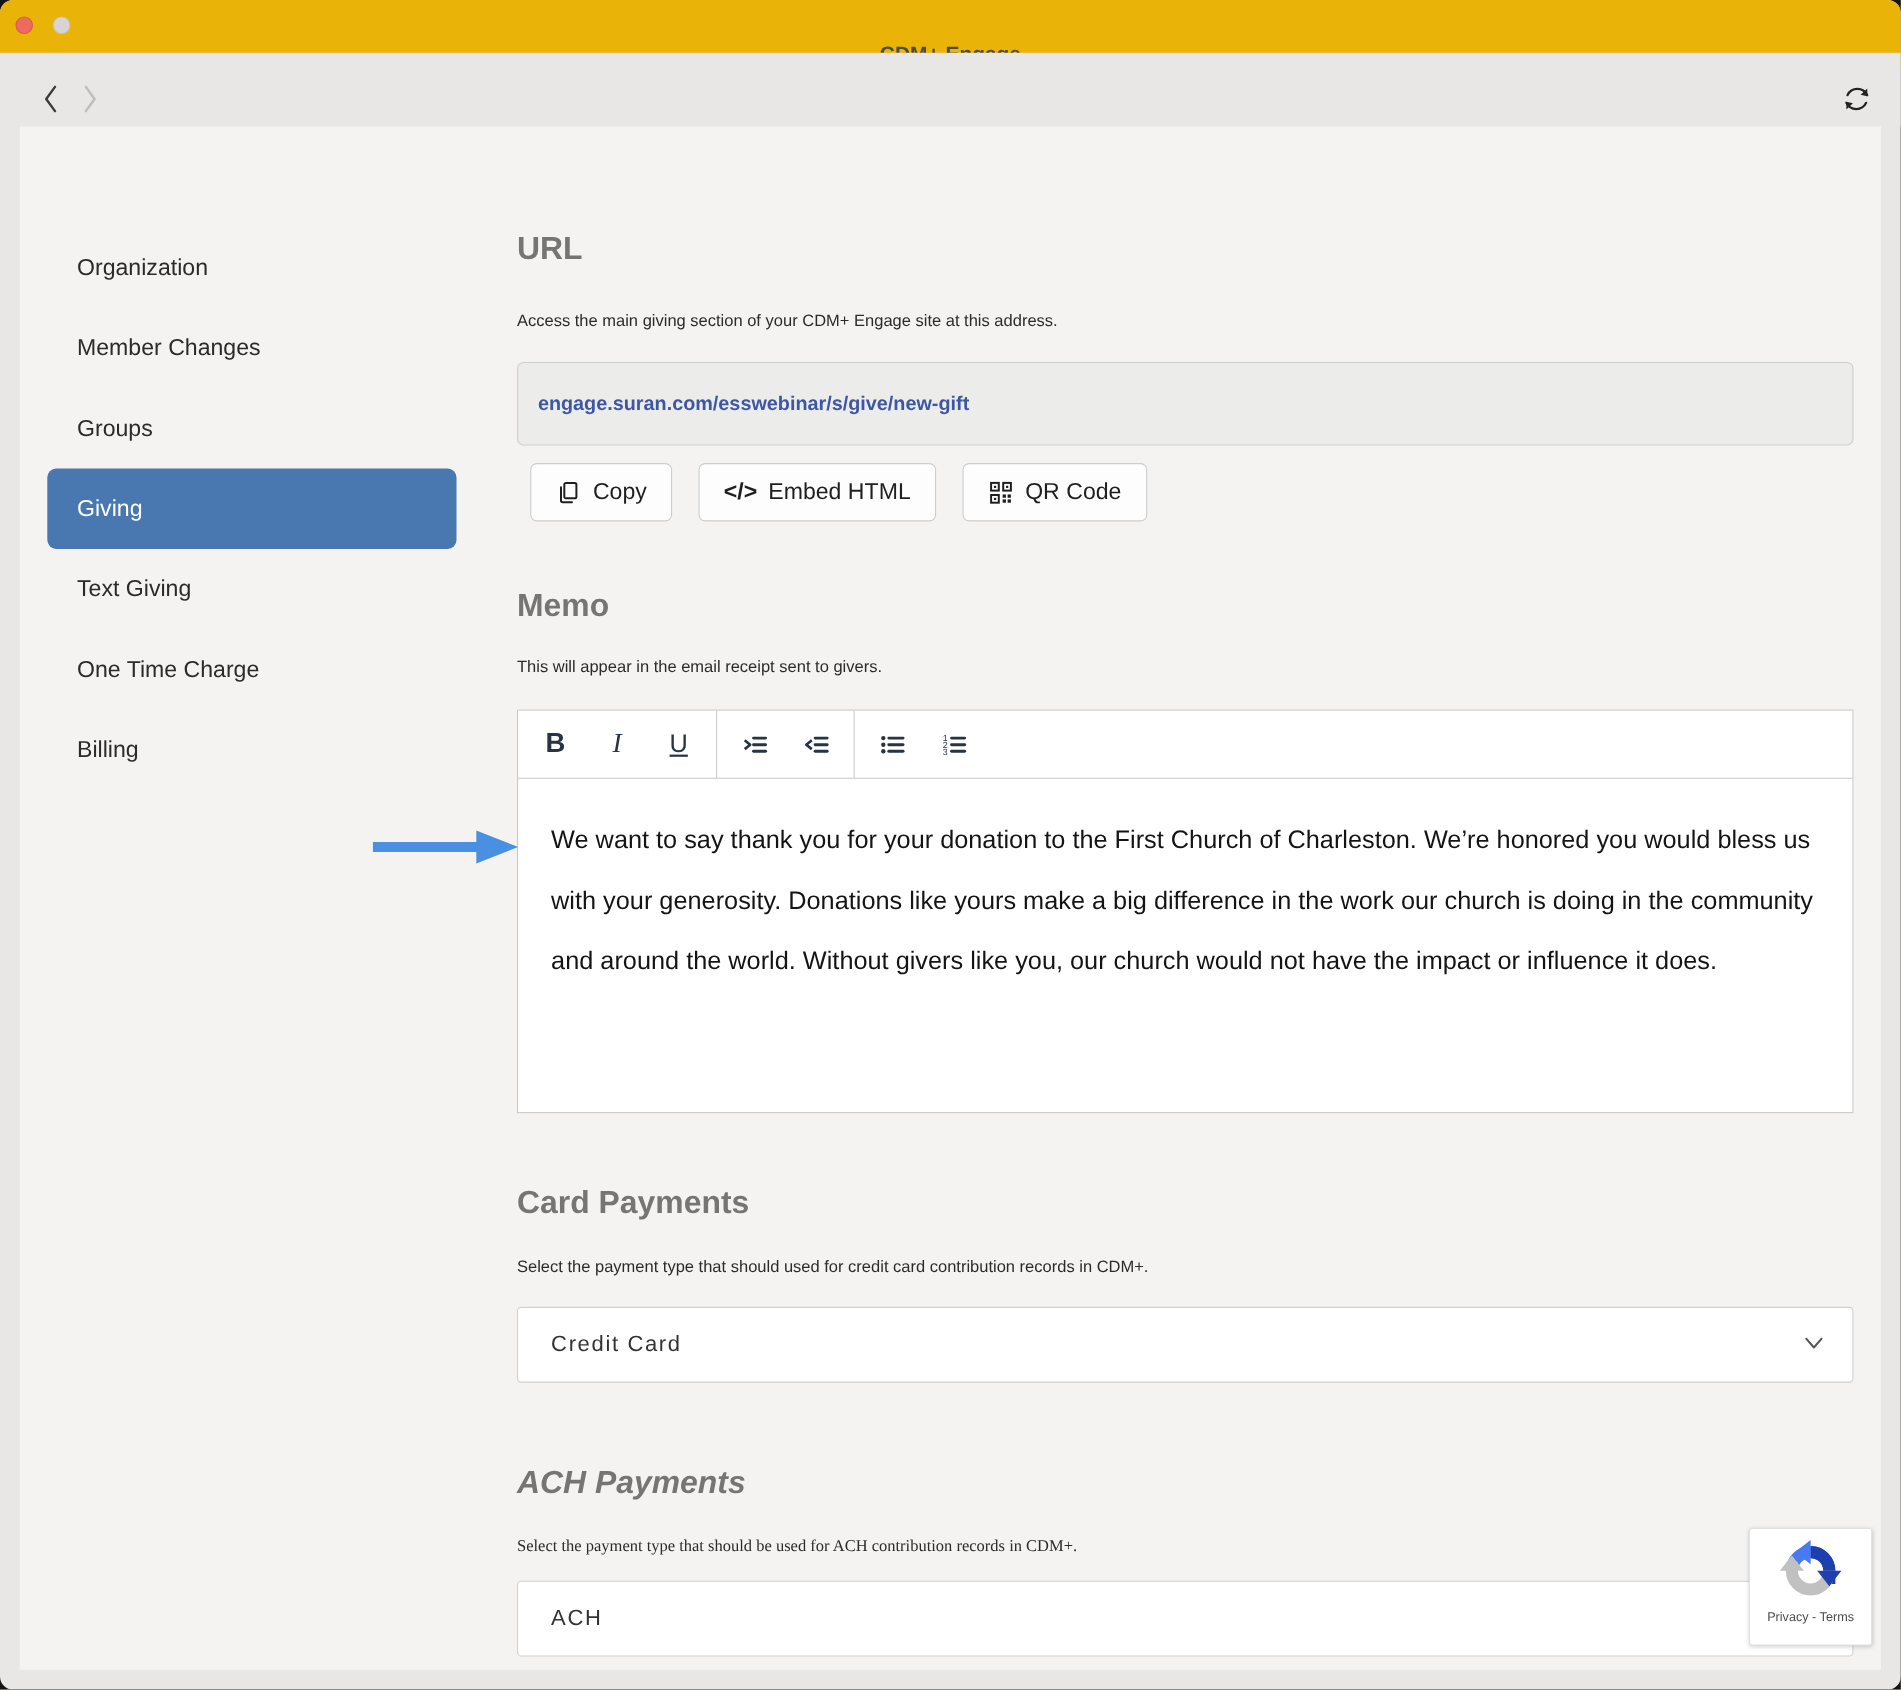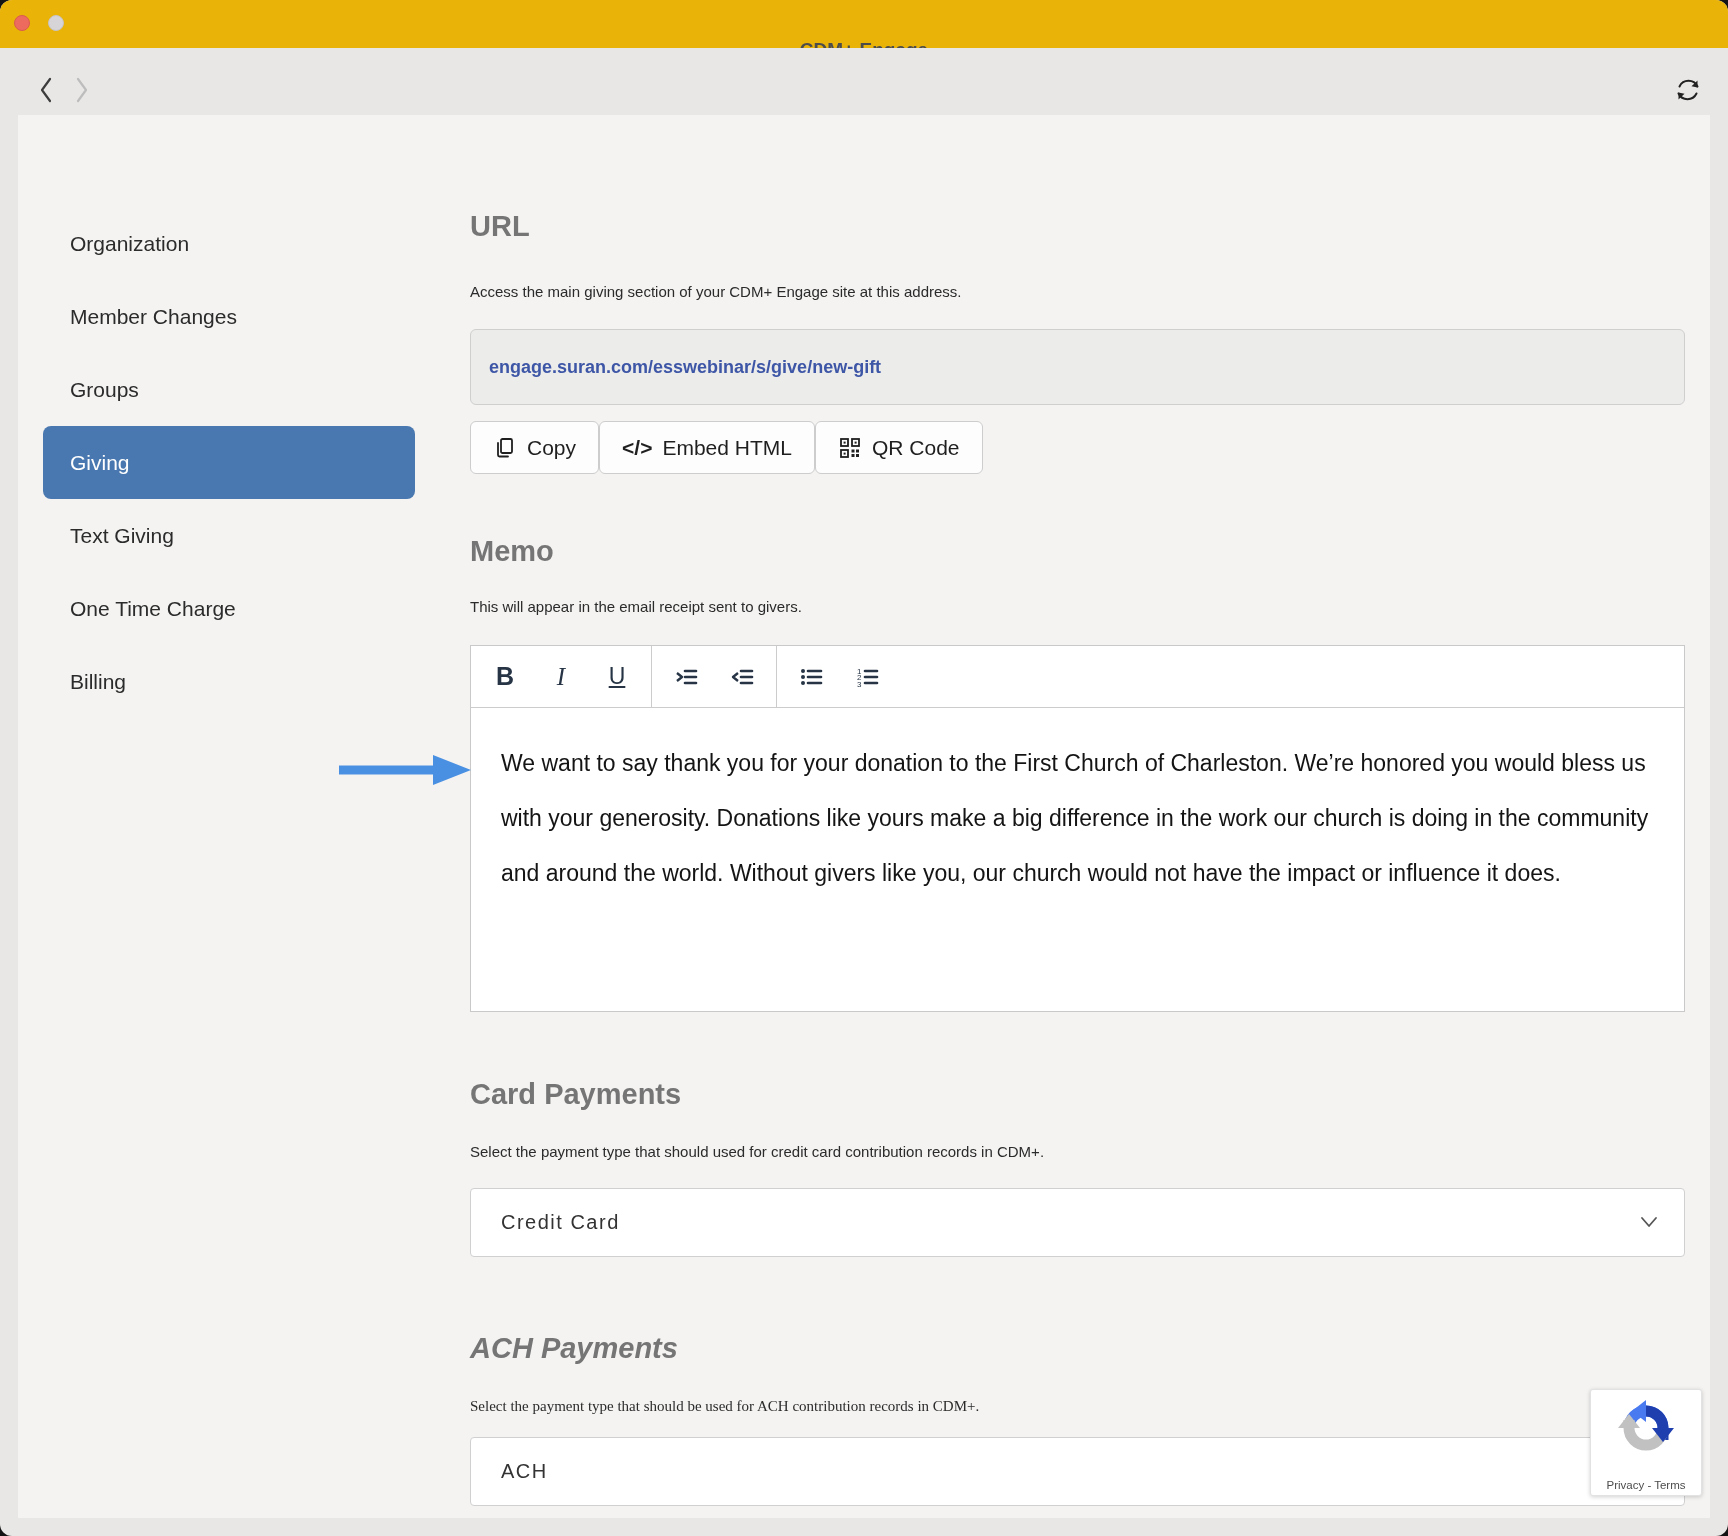--- a/index.html
+++ b/index.html
@@ -57,21 +57,21 @@
   .main{position:absolute;left:452px;top:0;width:1215px;}
   .sec-head{position:absolute;font-size:29px;font-weight:bold;color:var(--heading-gray);}
   .sec-desc{position:absolute;font-size:15px;color:var(--body-text);}
   
   .url-box{
     position:absolute;top:214px;left:0;width:1215px;height:76px;
     background:#ececeb;border:1px solid #cfcfcf;border-radius:6px;
     display:flex;align-items:center;padding-left:18px;
   }
   .url-box span{font-size:18px;font-weight:bold;color:var(--url-blue);}
-  .btn-row{position:absolute;top:306px;left:0;display:flex;}
+  .btn-row{position:absolute;top:306px;left:12px;display:flex;gap:24px;}
   .btn{
     height:53px;background:#fdfdfd;border:1px solid #cdcdcd;border-radius:6px;
     display:flex;align-items:center;gap:10px;padding:0 22px;
     font-size:21px;color:#1f1f1f;cursor:pointer;
   }
   .btn svg{width:24px;height:24px;}
   .embed-glyph{font-size:21px;font-weight:bold;color:#1f1f1f;}
   
   .editor{
     position:absolute;top:530px;left:0;width:1215px;height:367px;
@@ -102,21 +102,21 @@
     padding:0 26px 0 30px;cursor:pointer;
   }
   .dropdown .value{font-size:20px;color:#333;letter-spacing:1.5px;}
   .dropdown .chev{margin-left:auto;}
   .dropdown .chev svg{width:18px;height:12px;}
   
   .recaptcha{
     position:absolute;left:1590px;top:1389px;width:112px;height:107px;
     background:#fff;border-radius:3px;border:1px solid #e2e2e2;
     box-shadow:0 1px 4px rgba(0,0,0,.18);
-    display:flex;flex-direction:column;align-items:center;z-index:5;gap:14px;
+    display:flex;flex-direction:column;align-items:center;z-index:5;
   }
   .recaptcha svg{width:56px;height:56px;margin-top:10px;}
   .recaptcha .terms{font-size:11.5px;color:#4d4d4d;margin-top:9px;}
 </style>
 </head>
 <body>
 
 <div id="window">
 
   <div class="titlebar">

